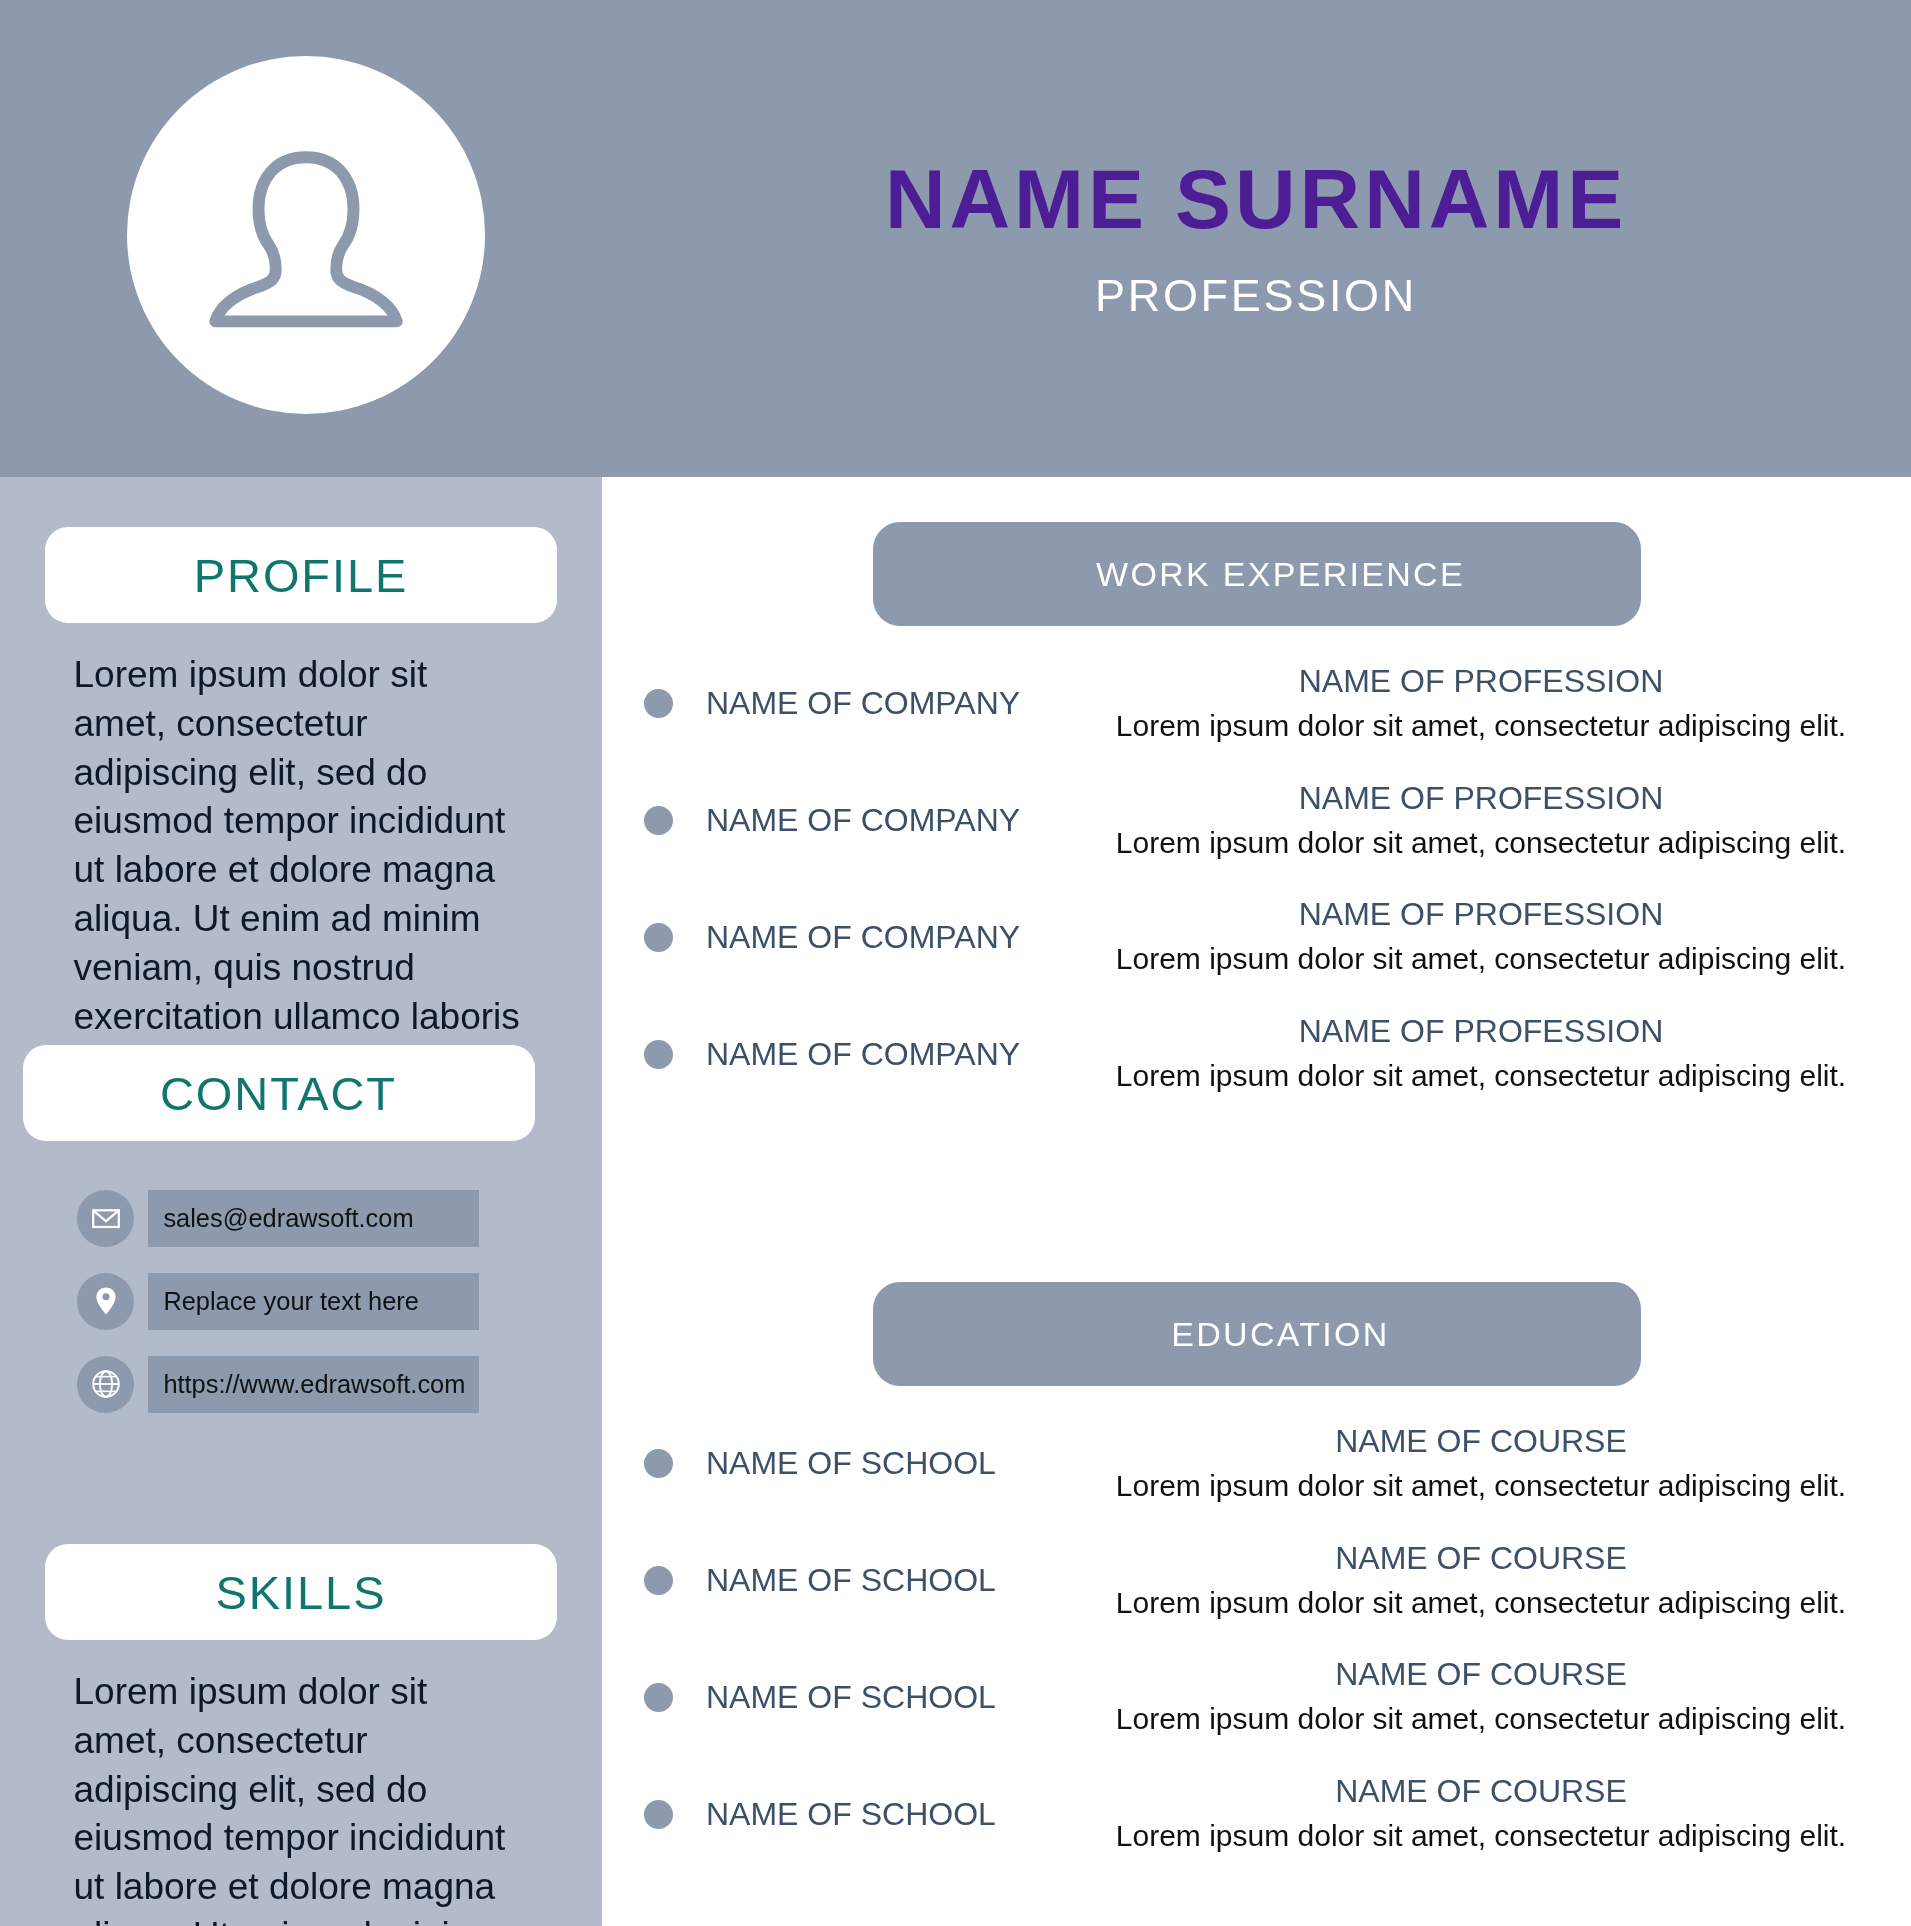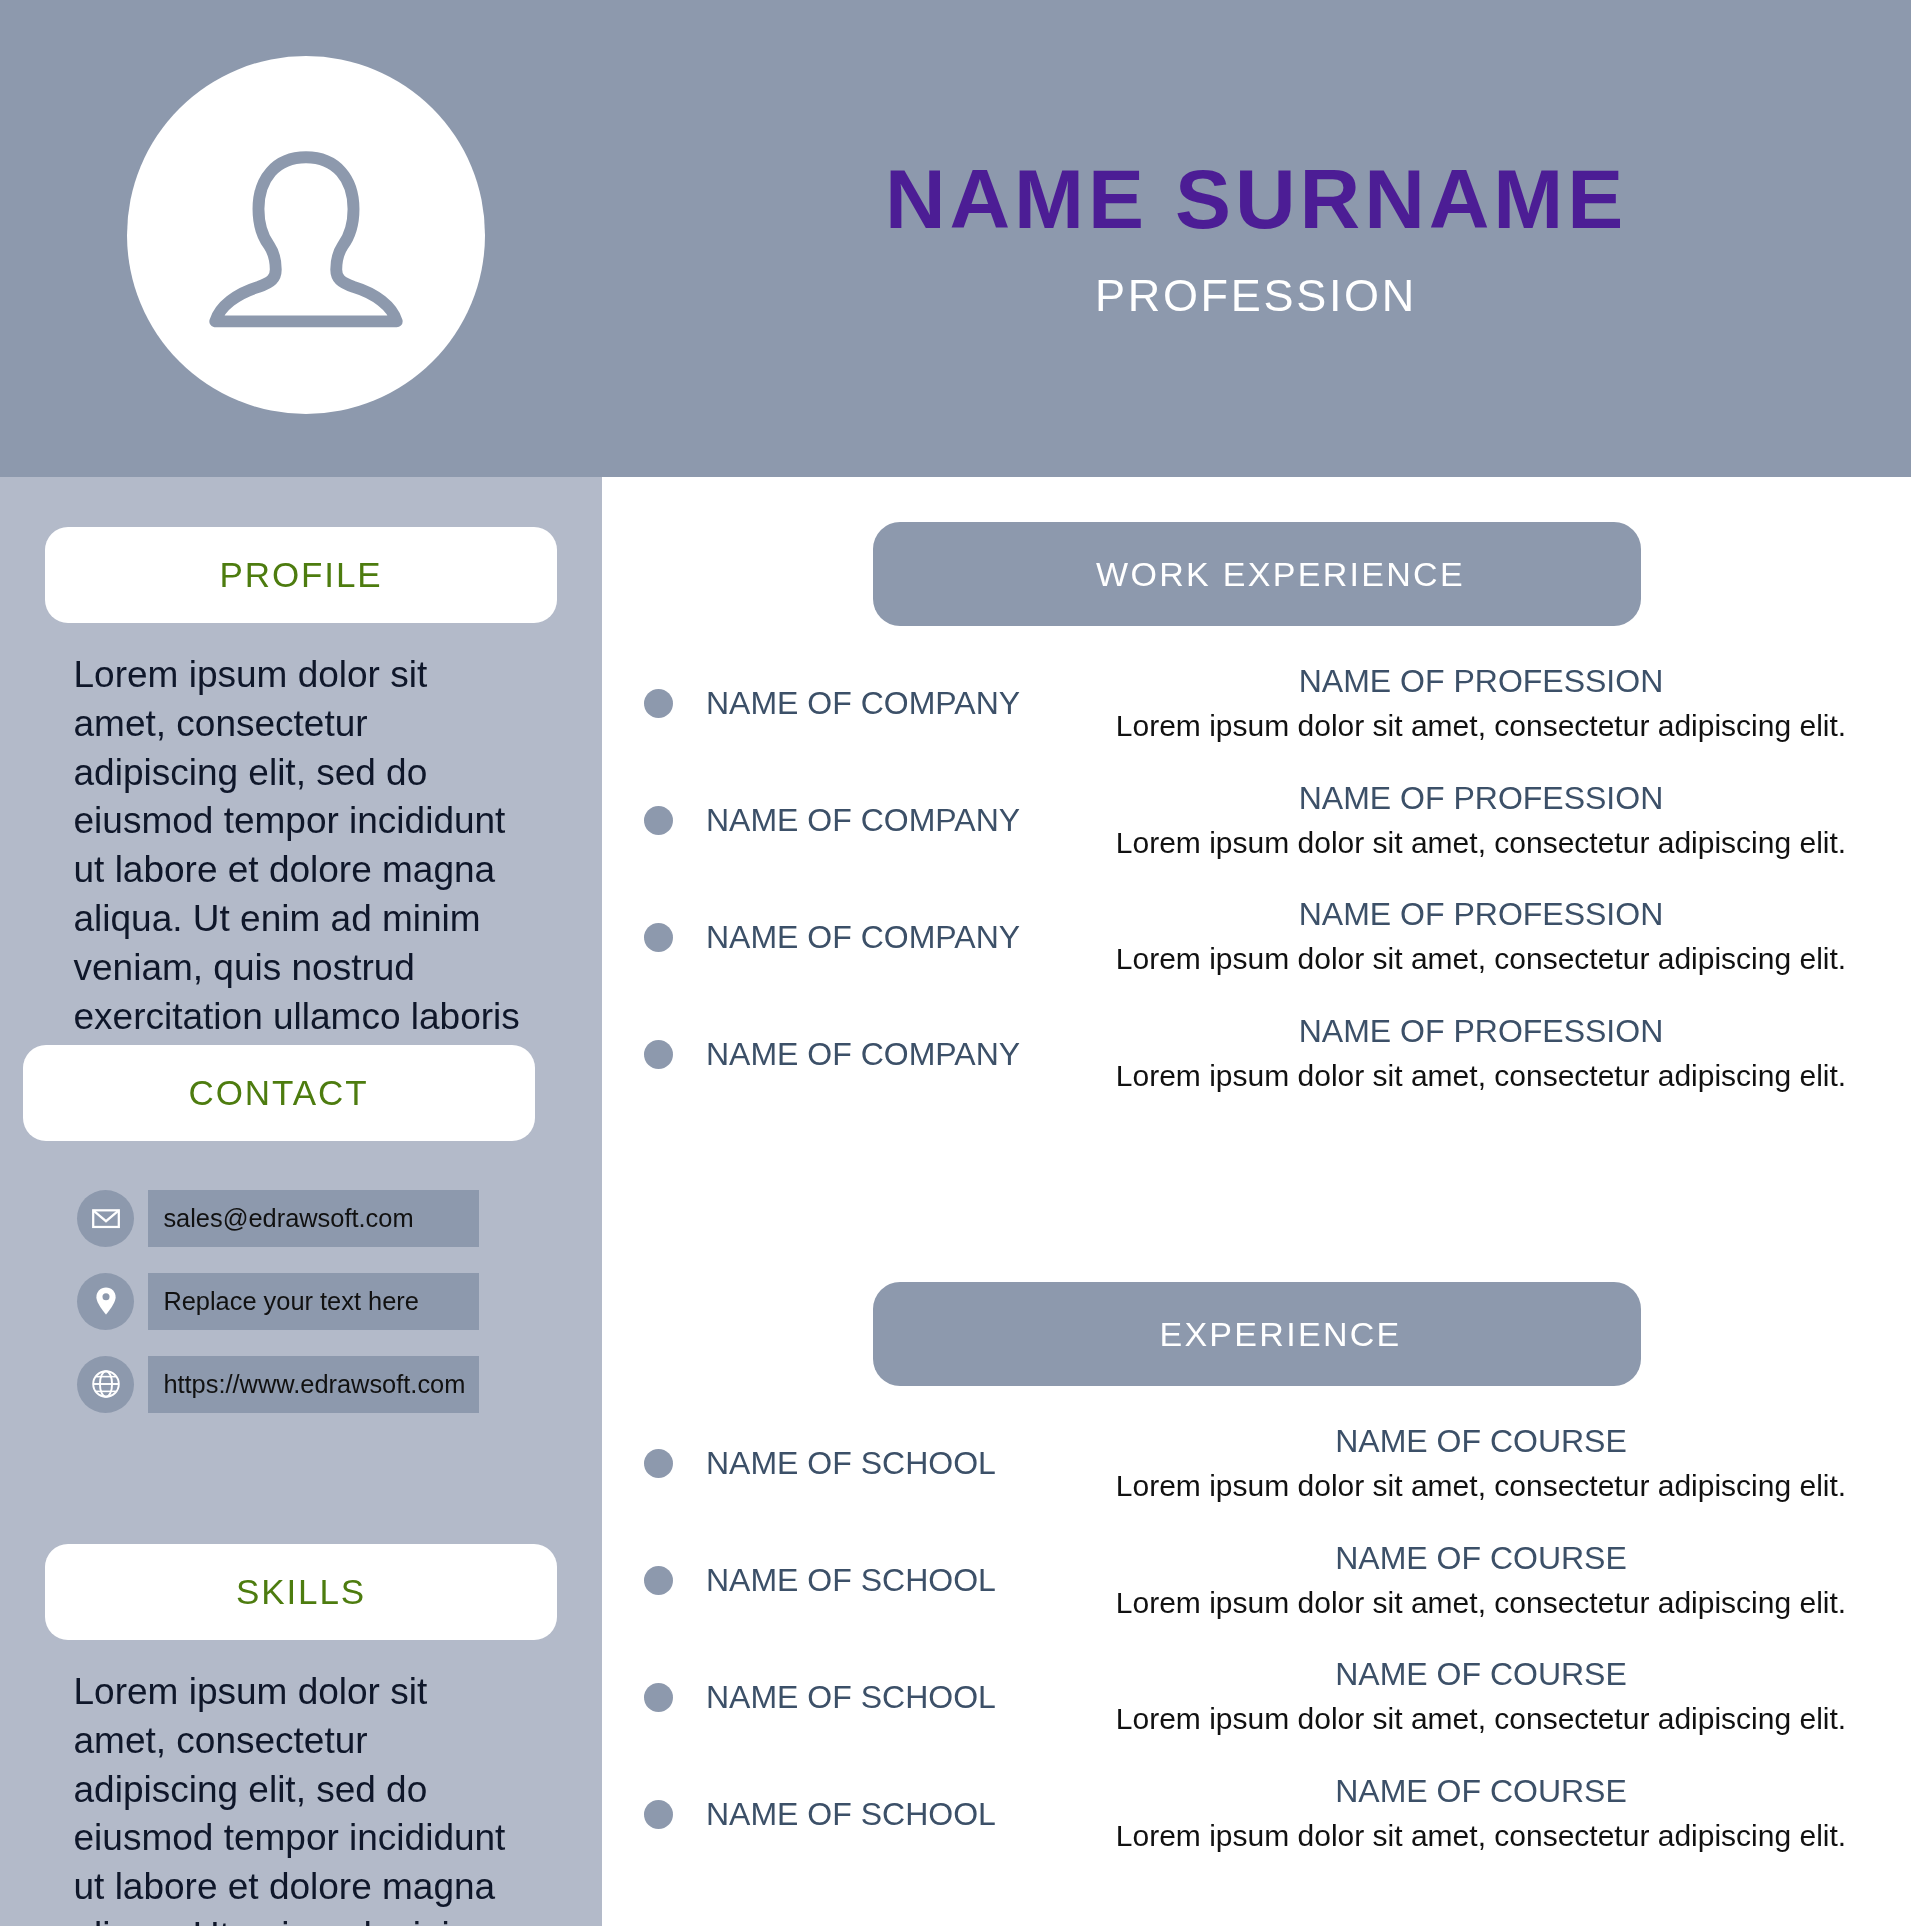--- a/index.html
+++ b/index.html
@@ -100,22 +100,22 @@
     width: 512px;
     height: 96px;
     background: #ffffff;
     border-radius: 23px;
     display: flex;
     align-items: center;
     justify-content: center;
   }
 
   .side-pill-label {
-    color: #4d7c0f;
-    font-size: 35px;
+    color: #0f766e;
+    font-size: 47px;
     letter-spacing: 1.9px;
     font-weight: normal;
   }
 
   .side-body {
     width: 455px;
     margin: 0 auto;
     padding-top: 28px;
     color: #0f172a;
     font-size: 37px;
@@ -377,21 +377,21 @@
             <span class="entry-title" style="display:block">NAME OF PROFESSION</span>
             <span class="entry-desc" style="display:block">Lorem ipsum dolor sit amet, consectetur adipiscing elit.</span>
           </span>
         </div>
 
       </div>
     </div>
 
     <div class="block-edu">
       <div class="sec-header">
-        <span class="sec-header-label">EXPERIENCE</span>
+        <span class="sec-header-label">EDUCATION</span>
       </div>
       <div class="entry-list">
 
         <div class="entry-row">
           <span class="entry-bullet"></span>
           <span class="entry-left">NAME OF SCHOOL</span>
           <span class="entry-right">
             <span class="entry-title" style="display:block">NAME OF COURSE</span>
             <span class="entry-desc" style="display:block">Lorem ipsum dolor sit amet, consectetur adipiscing elit.</span>
           </span>

